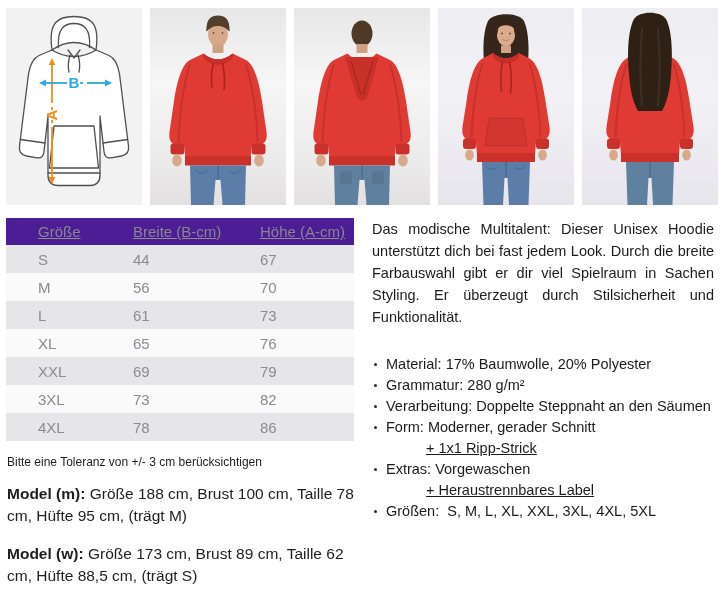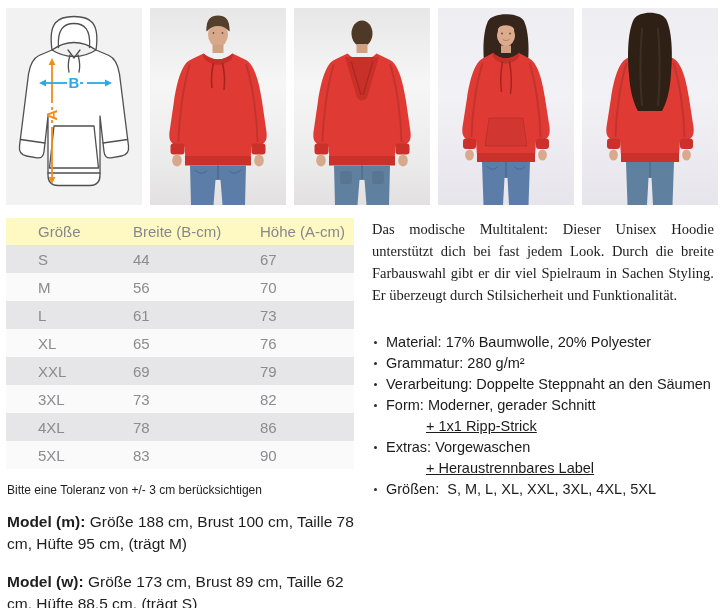--- a/index.html
+++ b/index.html
@@ -18,33 +18,33 @@
   svg text{font-family:"Liberation Sans",sans-serif;font-weight:700;}
 
   
   .content{display:flex;margin-top:13px;padding:0 2px 0 6px;color:#1f1f1f;}
   .left-col{width:360px;flex:0 0 auto;}
   .right-col{flex:1;padding-left:6px;}
 
   
   table.size-table{border-collapse:collapse;width:348px;font-size:15px;color:#8b8b90;table-layout:fixed;}
   table.size-table th,table.size-table td{font-weight:400;text-align:left;padding:0 0 0 32px;white-space:nowrap;overflow:hidden;}
-  table.size-table thead tr{height:27px;background:#fef9c3;}
+  table.size-table thead tr{height:27px;background:#4c1d95;text-decoration:underline;}
   table.size-table thead th{color:#87878c;}
   table.size-table tbody tr{height:28px;}
   table.size-table tbody tr:nth-child(odd){background:#e6e6e9;}
   table.size-table tbody tr:nth-child(even){background:#fafafa;}
 
   .tolerance{margin:11px 0 0 1px;font-size:12px;line-height:20px;color:#1e1e1e;}
   .model{margin:11px 0 0 1px;width:354px;font-size:15.5px;line-height:22px;color:#1e1e1e;}
   .model.second{margin-top:16px;}
   .model b{font-weight:700;}
 
   
-  .intro{margin:0;width:342px;font-size:14.5px;line-height:22px;text-align:justify;color:#1c1c1c;font-family:Liberation Serif, serif;}
+  .intro{margin:0;width:342px;font-size:14.5px;line-height:22px;text-align:justify;color:#1c1c1c;}
   ul.features{list-style:none;margin:26px 0 0 0;padding:0;width:342px;font-size:14.5px;line-height:21px;color:#1c1c1c;}
   ul.features li{position:relative;padding-left:14px;white-space:pre-wrap;}
   ul.features li .dot{position:absolute;left:2px;top:9px;width:3px;height:3px;border-radius:50%;background:#2b2b2b;}
   ul.features .sub{margin-left:40px;text-decoration:underline;}
   ul.features .sub:empty{display:none;}
 </style>
 </head>
 <body>
 
 <svg width="0" height="0" style="position:absolute" aria-hidden="true">
@@ -246,25 +246,20 @@
           <tr>
               <td>3XL</td>
               <td>73</td>
               <td>82</td>
             </tr>
           <tr>
               <td>4XL</td>
               <td>78</td>
               <td>86</td>
             </tr>
-          <tr>
-              <td>5XL</td>
-              <td>83</td>
-              <td>90</td>
-            </tr>
         </tbody>
       </table>
 
       <p class="tolerance">Bitte eine Toleranz von +/- 3 cm berücksichtigen</p>
 
       <p class="model"><b>Model (m):</b> <span>Größe 188 cm, Brust 100 cm, Taille 78 cm, Hüfte 95 cm, (trägt M)</span></p>
 
       <p class="model second"><b>Model (w):</b> <span>Größe 173 cm, Brust 89 cm, Taille 62 cm, Hüfte 88,5 cm, (trägt S)</span></p>
     </div>
 

